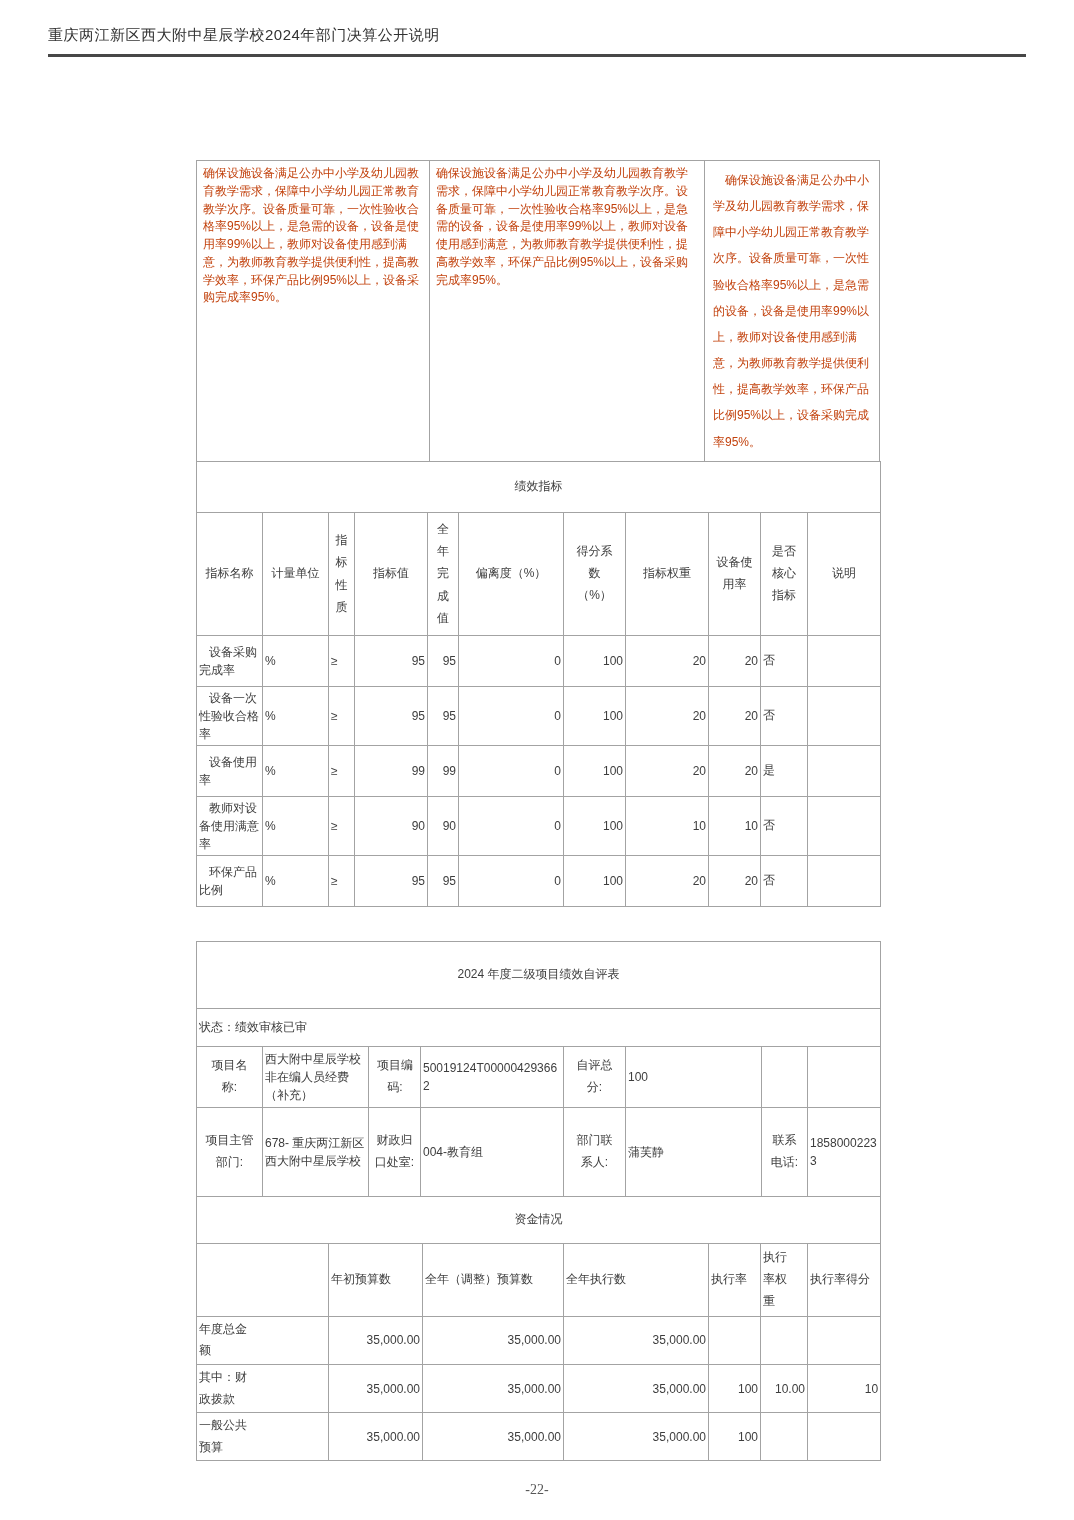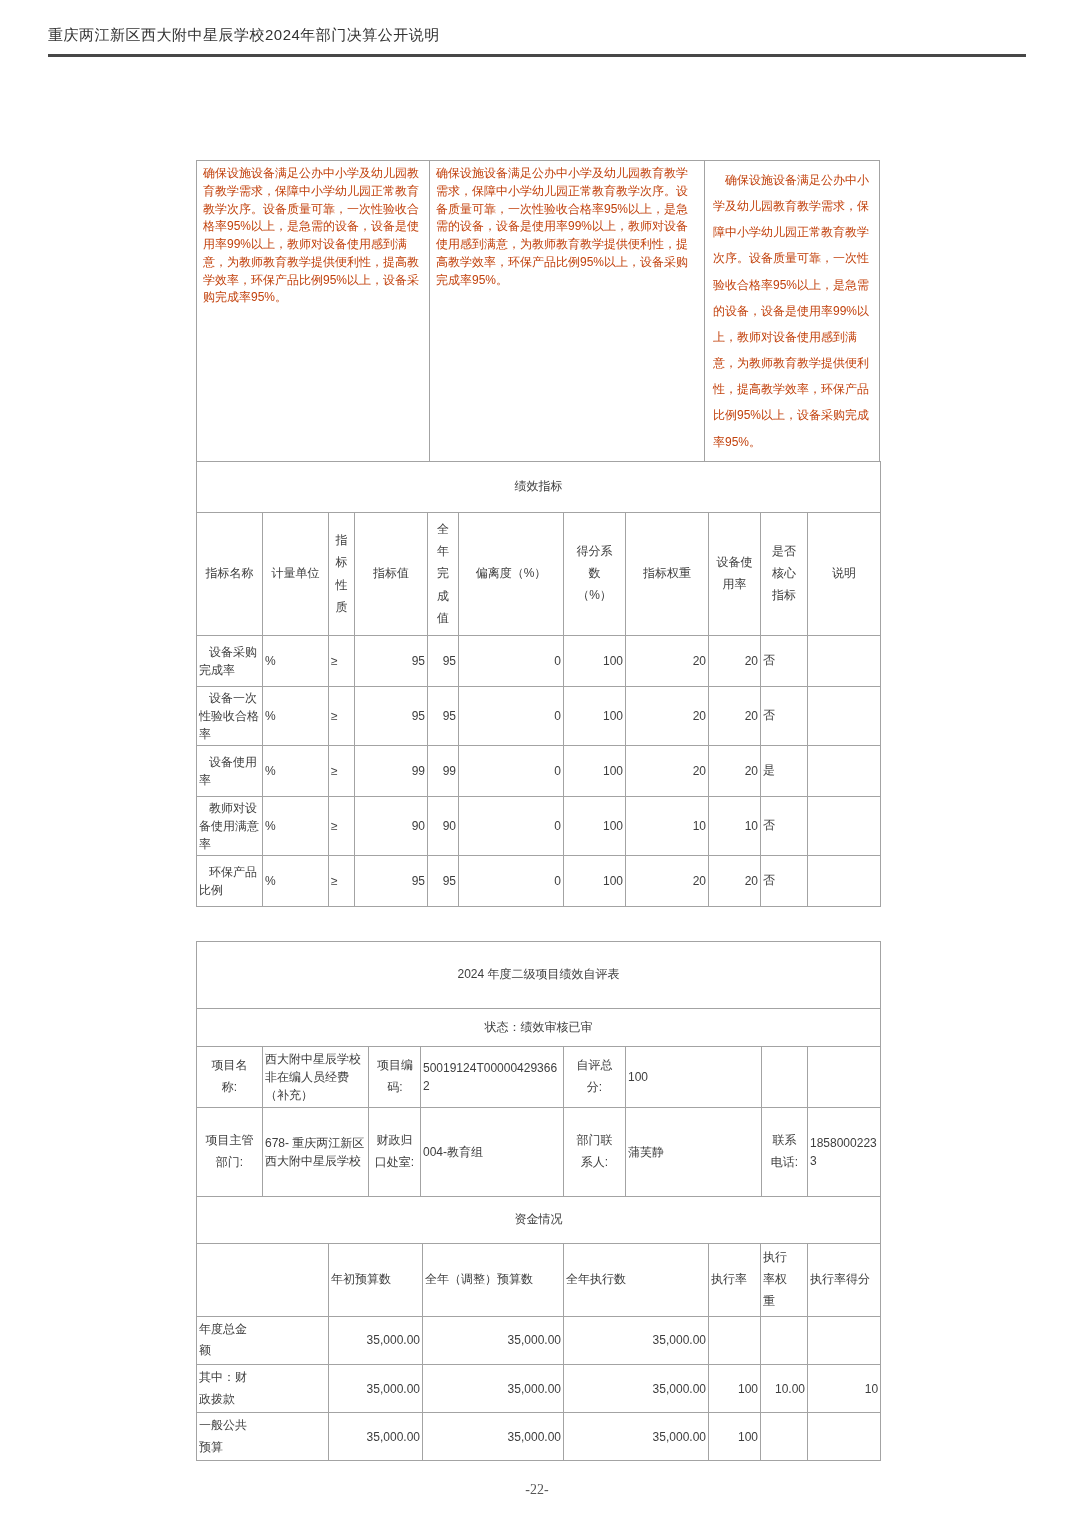--- a/index.html
+++ b/index.html
@@ -30,21 +30,21 @@
   .w48{width:48px;} .w50{width:50px;text-align:left;} .w52{width:52px;} .w30{width:30px;}
   .indicators td{height:46px;}
   .c-name{text-align:left;text-indent:10px;padding:2px 1px 2px 2px;line-height:1.5;}
   .c-unit{text-align:left;padding-left:14px;}
   .c-nature{text-align:left;padding-left:11px;font-size:13px;}
   .c-num{text-align:right;padding-right:3px;}
   .c-core{text-align:left;padding-left:5px;}
 
   
   .t-title td{height:62px;text-align:center;font-weight:bold;font-size:15px;color:#2b2b2b;}
-  .t-status td{height:33px;text-align:center;padding-right:10px;color:#cf4842;font-weight:bold;}
+  .t-status td{height:33px;text-align:left;padding-right:10px;color:#cf4842;font-weight:bold;}
   .info-r1 td{height:56px;} .info-r2 td{height:84px;}
   .lbl{text-align:center;line-height:1.8;}
   .val{text-align:left;padding-left:6px;line-height:1.5;}
   .mono-sm{font-size:11px;}
 
   
   .fund-head th{height:68px;text-align:left;line-height:1.8;}
   .funding td{height:42px;}
   .c-flabel{text-align:left;padding:4px;line-height:1.9;}
   .c-rate{text-align:right;padding-right:10px;}

